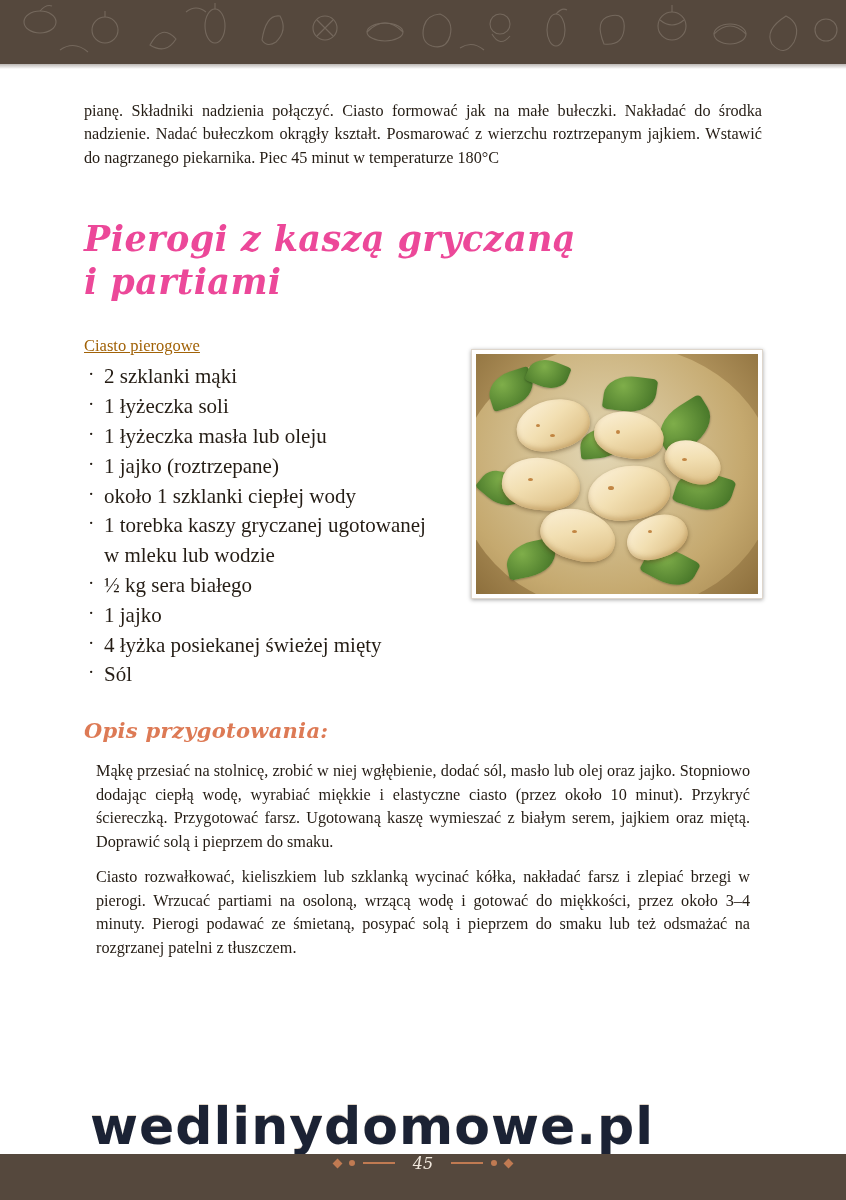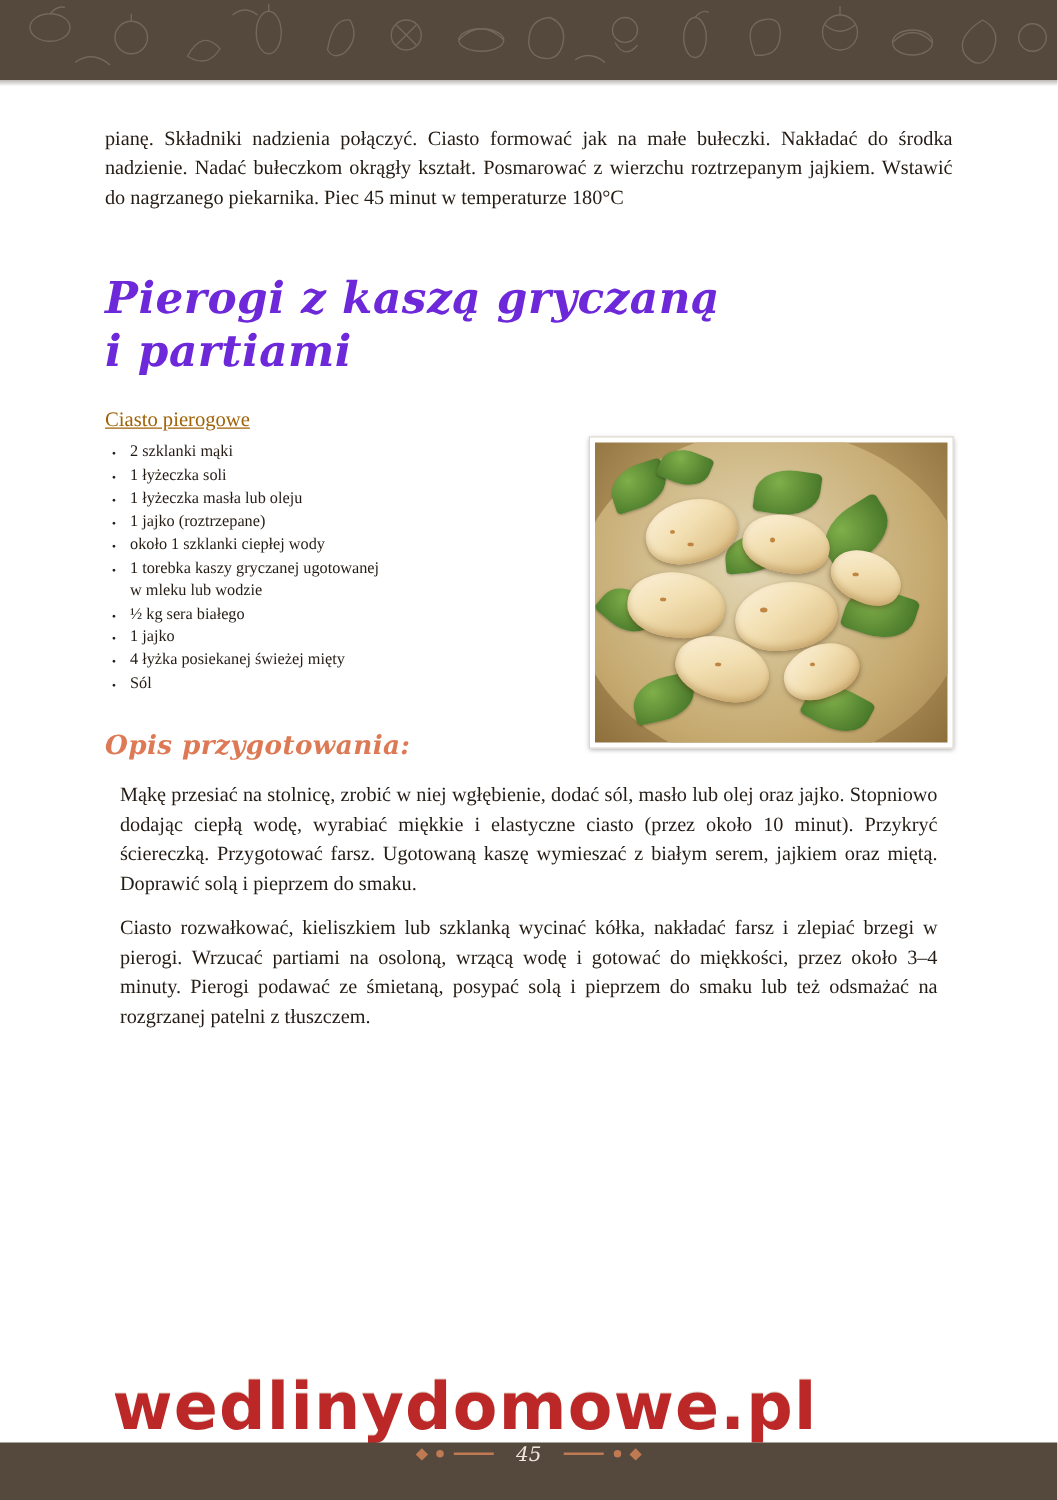--- a/index.html
+++ b/index.html
@@ -54,23 +54,23 @@
     color: #241c14;
     margin: 14px 0 0 0;
   }
 
   .recipe-title {
     font-family: "DejaVu Serif", serif;
     font-style: italic;
     font-weight: bold;
     font-size: 35px;
     line-height: 1.22;
-    color: #6d28d9;
+    color: #ec4899;
     letter-spacing: .4px;
-    margin: 48px 0 6px 0;
+    margin: 48px 0 16px 0;
   }
   .recipe-title .line2 { display: block; }
 
   .section-heading {
     font-family: "DejaVu Serif", serif;
     font-style: italic;
     font-weight: bold;
     font-size: 21px;
     color: #dd7a55;
     margin: 28px 0 0 0;
@@ -92,21 +92,21 @@
     color: #a16207;
     text-decoration: underline;
     margin: 17px 0 6px 0;
   }
   ul.ing {
     list-style: none;
     margin: 0;
     padding: 0;
   }
   ul.ing li {
-    font-size: 13px;
+    font-size: 21px;
     line-height: 1.42;
     position: relative;
     padding-left: 20px;
     color: #241c14;
     font-family: Liberation Serif, serif;
   }
   ul.ing li::before {
     content: "·";
     position: absolute;
     left: 4px;
@@ -176,21 +176,21 @@
   .watermark {
     position: absolute;
     left: 0;
     top: 1096px;
     width: 744px;
     text-align: center;
     font-family: "DejaVu Sans", sans-serif;
     font-weight: bold;
     font-size: 52px;
     letter-spacing: 1px;
-    color: #b91c1c;
+    color: #0f172a;
     text-shadow: 0 1px 0 #ffffff, 0 -1px 0 #ded2c4;
     opacity: .95;
     pointer-events: none;
   }
 
   
   .footer-band {
     position: absolute;
     left: 0;
     bottom: 0;

